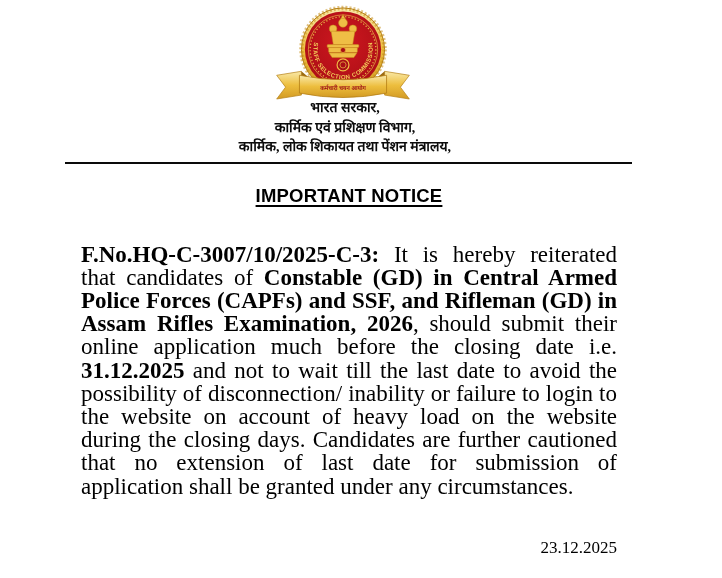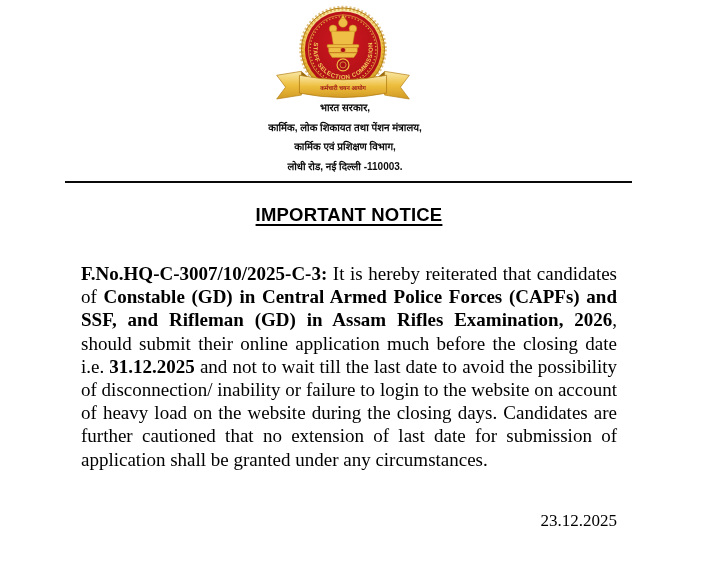--- a/index.html
+++ b/index.html
@@ -11,23 +11,23 @@
     font-family: "Liberation Serif", serif;
     overflow: hidden;
   }
   .logo-wrap { padding-top: 3px; }
   svg.logo { display: block; margin-left: 273px; width: 140px; height: 99px; }
 
   .address {
     margin-top: -4px;
     width: 690px;
     text-align: center;
-    font-family: Liberation Sans, sans-serif;
+    font-family: Liberation Serif, serif;
     font-weight: 700;
-    font-size: 10px;
+    font-size: 14px;
     line-height: 19.5px;
     color: #0c0c0c;
   }
   .rule {
     margin: 5px 0 0 65px;
     width: 567px; height: 2px;
     background: #0a0a0a;
   }
   .title {
     margin: 21px 0 0 81px;
@@ -39,21 +39,21 @@
     letter-spacing: 0.2px;
   }
   .title span {
     text-decoration: underline;
     text-decoration-thickness: 2px;
     text-underline-offset: 3px;
   }
   .body-text {
     margin: 36px 0 0 81px;
     width: 536px;
-    font-size: 19px;
+    font-size: 23px;
     line-height: 23.2px;
     text-align: justify;
   }
   .b { font-weight: 700; }
   .signature {
     margin: 36px 0 0 81px;
     width: 536px;
     text-align: right;
     font-size: 17px;
     line-height: 27px;
@@ -111,23 +111,22 @@
       <text font-family="Liberation Sans, sans-serif" font-size="6.1" font-weight="bold" fill="#F3CA58" letter-spacing="0.45">
         <textPath href="#ringPath" startOffset="50%" text-anchor="middle">STAFF SELECTION COMMISSION</textPath>
       </text>
 
       <path d="M26 73 Q70 82 114 73 L114 91 Q70 100 26 91 Z" fill="url(#goldGrad)" stroke="#B47E14" stroke-width="0.8"></path>
       <text x="70" y="87.5" text-anchor="middle" font-family="Liberation Sans, sans-serif" font-size="6" font-weight="bold" fill="#9E1116">कर्मचारी चयन आयोग</text>
     </svg>
 
     <div class="address">
       <div>भारत सरकार,</div>
+      <div>कार्मिक एवं प्रशिक्षण विभाग,</div>
       <div>कार्मिक, लोक शिकायत तथा पेंशन मंत्रालय,</div>
-      <div>कार्मिक एवं प्रशिक्षण विभाग,</div>
-      <div>लोधी रोड, नई दिल्ली -110003.</div>
     </div>
   </div>
 
   <div class="rule"></div>
 
   <div class="title">
     <span>IMPORTANT NOTICE</span>
   </div>
 
   <p class="body-text"><span class="b">F.No.HQ-C-3007/10/2025-C-3:</span><span> It is hereby reiterated that candidates of </span><span class="b">Constable (GD) in Central Armed Police Forces (CAPFs) and SSF, and Rifleman (GD) in Assam Rifles Examination, 2026</span><span>, should submit their online application much before the closing date i.e. </span><span class="b">31.12.2025</span><span> and not to wait till the last date to avoid the possibility of disconnection/ inability or failure to login to the website on account of heavy load on the website during the closing days. Candidates are further cautioned that no extension of last date for submission of application shall be granted under any circumstances.</span></p>

